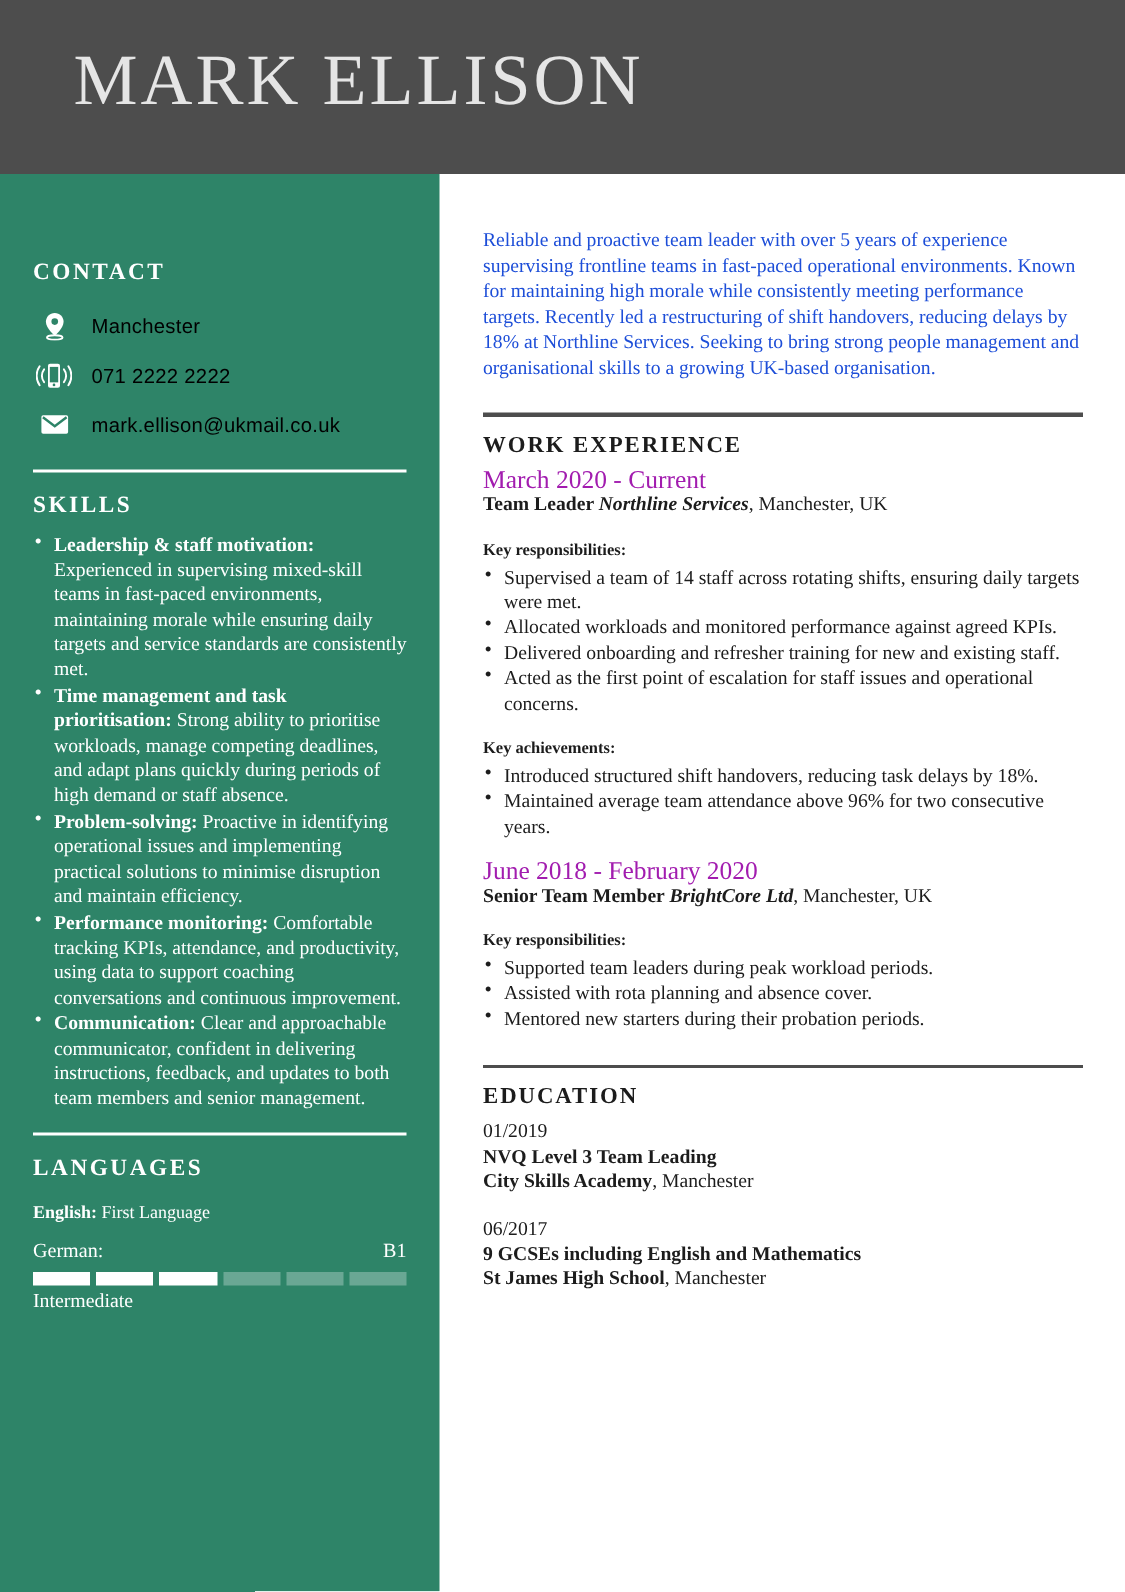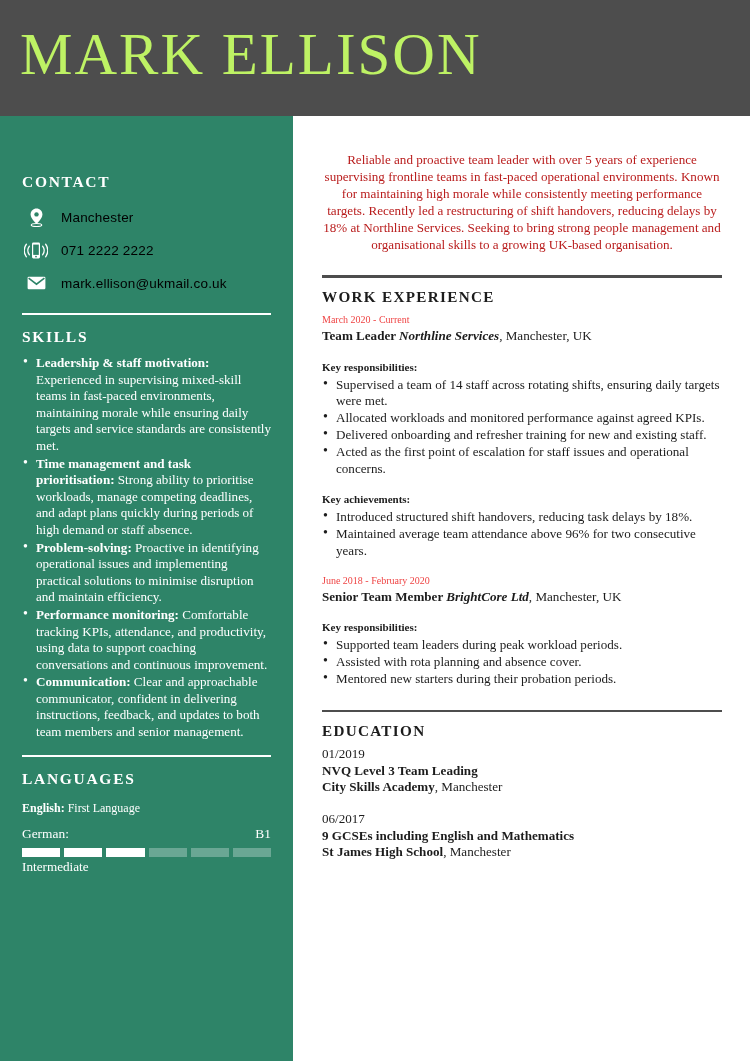--- a/index.html
+++ b/index.html
@@ -22,25 +22,25 @@
   
   .header {
     position: absolute;
     left: 0; top: 0;
     width: 750px;
     height: 116px;
     background: #4d4d4d;
   }
   .header-name {
     position: absolute;
-    left: 20px;
+    left: 49px;
     top: 26px;
-    color: #bef264;
-    font-family: "Liberation Serif", "DejaVu Serif", serif;
-    font-size: 59px;
+    color: #e5e5e5;
+    font-family: "Liberation Serif", "DejaVu Serif", serif;
+    font-size: 48px;
     font-weight: 400;
     letter-spacing: 2.0px;
     line-height: 56px;
     white-space: nowrap;
   }
 
   
   .sidebar {
     position: absolute;
     left: 0;
@@ -167,22 +167,22 @@
     width: 400px;
     height: 945px;
     background: #ffffff;
     color: #1c1c1c;
   }
 
   .summary {
     margin-top: 36px;
     font-size: 13.1px;
     line-height: 16.9px;
-    color: #b91c1c;
-    text-align: center;
+    color: #1d4ed8;
+    text-align: left;
     font-family: "Liberation Serif", "DejaVu Serif", serif;
   }
 
   .main-rule {
     height: 2.6px;
     background: #4d4d4d;
     width: 100%;
   }
 
   .main-section { margin-top: 22px; }
@@ -192,23 +192,23 @@
     letter-spacing: 1.3px;
     color: #1c1c1c;
     text-transform: uppercase;
     margin-top: 10px;
     margin-bottom: 6px;
     font-family: "Liberation Serif", "DejaVu Serif", serif;
   }
 
   .job { margin-bottom: 13px; }
   .job-dates {
-    font-size: 10px;
+    font-size: 17px;
     line-height: 16.4px;
-    color: #ef4444;
+    color: #a21caf;
   }
   .job-title-line {
     font-size: 13.1px;
     line-height: 16.4px;
     color: #1c1c1c;
   }
   .job-role { font-weight: 700; }
   .job-company { font-weight: 700; font-style: italic; }
   .job-loc { font-weight: 400; }
 

